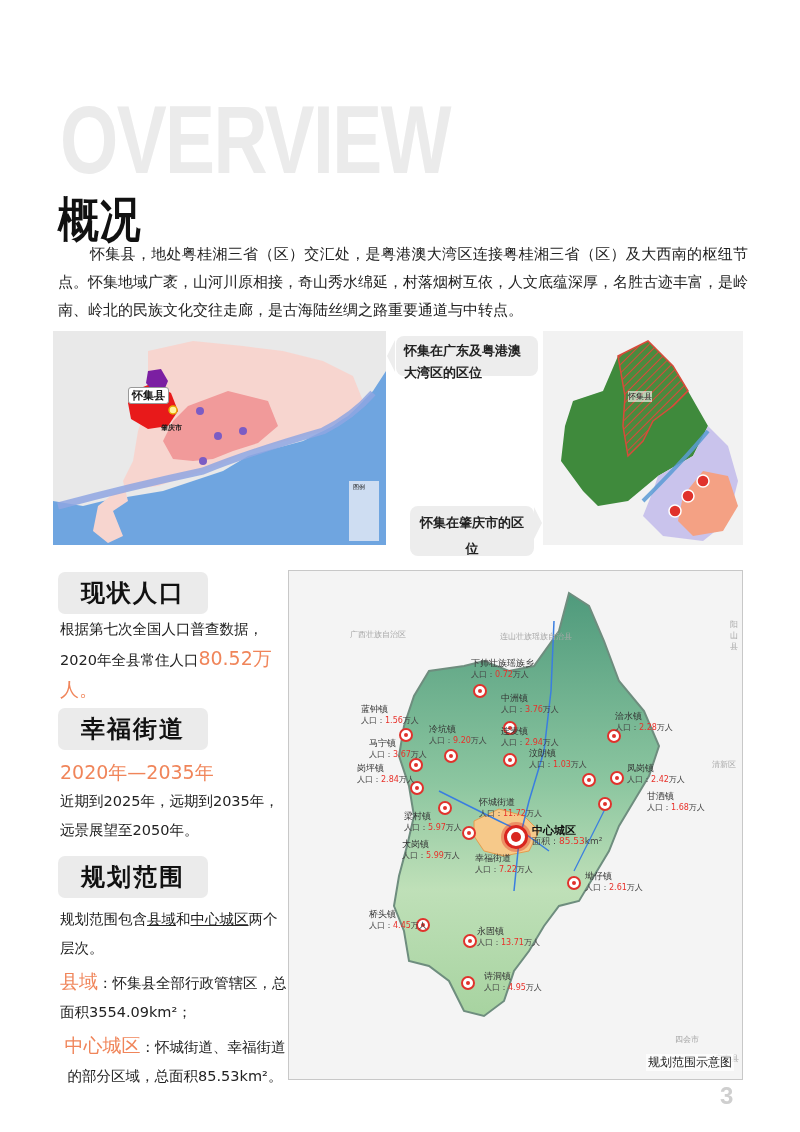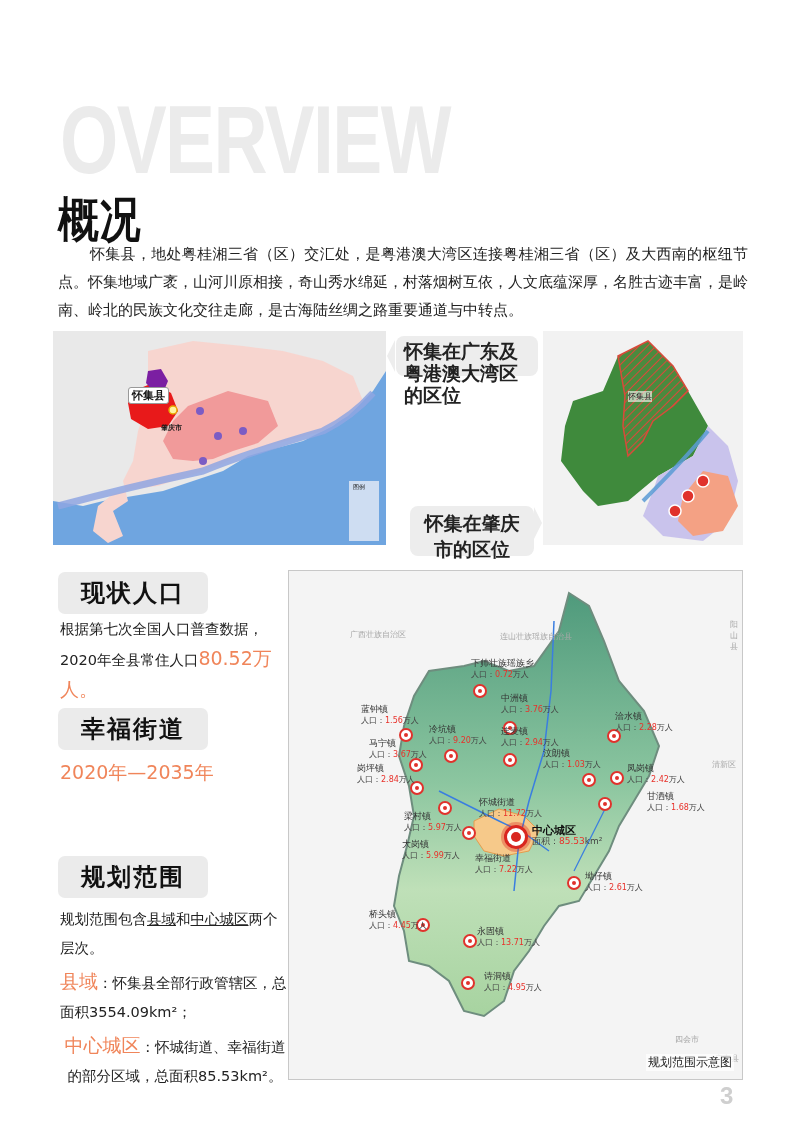--- a/index.html
+++ b/index.html
@@ -8,21 +8,21 @@
 
   .bg-word { position:absolute; left:60px; top:92px; font-family:"Liberation Sans", sans-serif; font-weight:700; font-size:96px; letter-spacing:-2px; color:#ebebeb; transform:scaleX(0.78); transform-origin:left top; line-height:1; }
   .title { position:absolute; left:58px; top:188px; font-size:48px; font-weight:700; color:#111; letter-spacing:1px; transform:scaleX(0.85); transform-origin:left top; }
 
   .intro { position:absolute; left:58px; top:240px; width:690px; font-size:15px; line-height:28px; color:#222; }
   .intro p { text-indent:32px; text-align:justify; }
 
   
   .map-gd { position:absolute; left:53px; top:331px; width:333px; height:214px; background:#6fa5e0; overflow:hidden; }
   .map-zq { position:absolute; left:543px; top:331px; width:200px; height:214px; background:#f2f2f2; overflow:hidden; }
-  .callout { position:absolute; background:#ededed; border-radius:8px; font-family:"DejaVu Serif", "Liberation Serif", serif; font-weight:700; font-size:19px; line-height:22px; color:#222; padding:4px 8px; }
+  .callout { position:absolute; background:#ededed; border-radius:8px; font-family:"DejaVu Serif", "Liberation Serif", serif; font-weight:700; font-size:13px; line-height:22px; color:#222; padding:4px 8px; }
   .callout-gd { left:396px; top:336px; width:142px; height:40px; }
   .callout-zq { left:410px; top:506px; width:124px; height:50px; text-align:center; line-height:26px; }
   .arrow-l { position:absolute; left:387px; top:340px; width:0; height:0; border-top:16px solid transparent; border-bottom:16px solid transparent; border-right:8px solid #ededed; }
   .arrow-r { position:absolute; left:534px; top:507px; width:0; height:0; border-top:16px solid transparent; border-bottom:16px solid transparent; border-left:8px solid #ededed; }
 
   
   .sec-head { position:absolute; left:58px; width:150px; height:42px; background:#ebebeb; border-radius:7px; font-size:24px; font-weight:700; color:#111; text-align:center; line-height:42px; letter-spacing:2px; }
   .txt { position:absolute; left:60px; width:230px; font-size:14.5px; line-height:29px; color:#222; }
   .hl { color:#f0855a; font-size:19px; }
   .hl-lg { color:#f0855a; font-size:19px; }
@@ -99,20 +99,21 @@
 </div>
 
 <div class="sec-head" style="top:572px;">现状人口</div>
 <div class="txt" style="top:615px;">
   <span>根据第七次全国人口普查数据，2020年全县常住人口</span><span class="hl">80.52万人</span><span class="hl">。</span>
 </div>
 
 <div class="sec-head" style="top:708px;">幸福街道</div>
 <div class="txt" style="top:757px;">
   <div class="hl-lg" style="line-height:30px;">2020年—2035年</div>
+  <div>近期到2025年，远期到2035年，远景展望至2050年。</div>
 </div>
 
 <div class="sec-head" style="top:856px;">规划范围</div>
 <div class="txt" style="top:905px;">
   <div><span>规划范围包含</span><span class="u">县域</span><span>和</span><span class="u">中心城区</span><span>两个层次。</span></div>
   <div style="margin-top:4px;"><span class="hl">县域</span><span>：怀集县全部行政管辖区，总面积3554.09km²；</span></div>
   <div style="margin-top:4px;text-align:center;"><span class="hl">中心城区</span><span>：怀城街道、幸福街道的部分区域，总面积85.53km²。</span></div>
 </div>
 
 <div class="map-main">
@@ -179,21 +180,21 @@
       <div class="pop"><span>人口：</span><b>2.94</b><span>万人</span></div>
     </div>
   <div class="town" style="left:326px;top:140px;">
       <div>洽水镇</div>
       <div class="pop"><span>人口：</span><b>2.28</b><span>万人</span></div>
     </div>
   <div class="town" style="left:80px;top:167px;">
       <div>马宁镇</div>
       <div class="pop"><span>人口：</span><b>3.67</b><span>万人</span></div>
     </div>
-  <div class="town" style="left:240px;top:177px;margin-left:14px;">
+  <div class="town" style="left:240px;top:177px;">
       <div>汶朗镇</div>
       <div class="pop"><span>人口：</span><b>1.03</b><span>万人</span></div>
     </div>
   <div class="town" style="left:68px;top:192px;">
       <div>岗坪镇</div>
       <div class="pop"><span>人口：</span><b>2.84</b><span>万人</span></div>
     </div>
   <div class="town" style="left:338px;top:192px;">
       <div>凤岗镇</div>
       <div class="pop"><span>人口：</span><b>2.42</b><span>万人</span></div>

